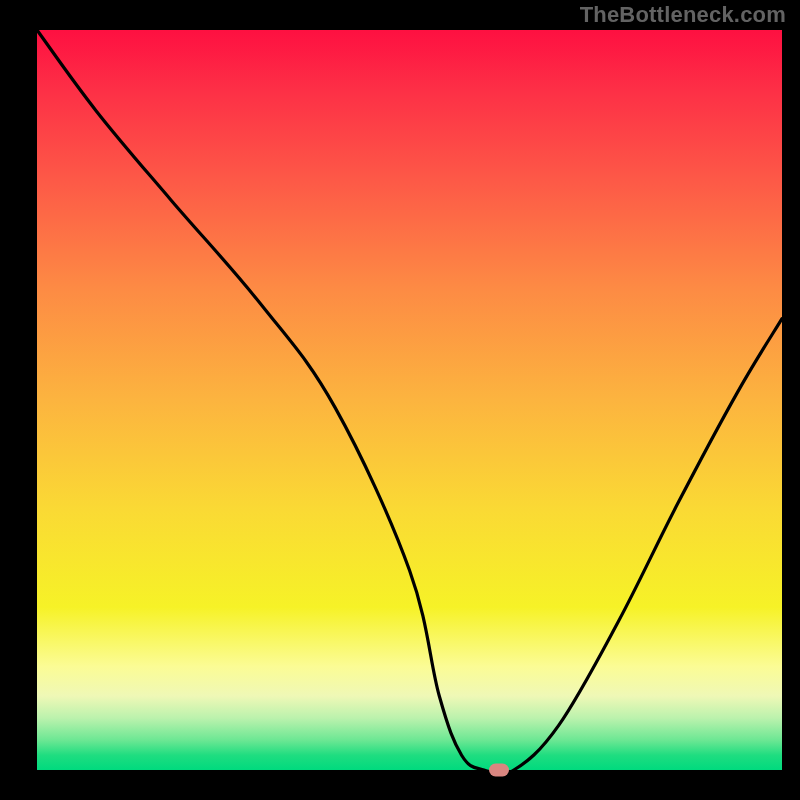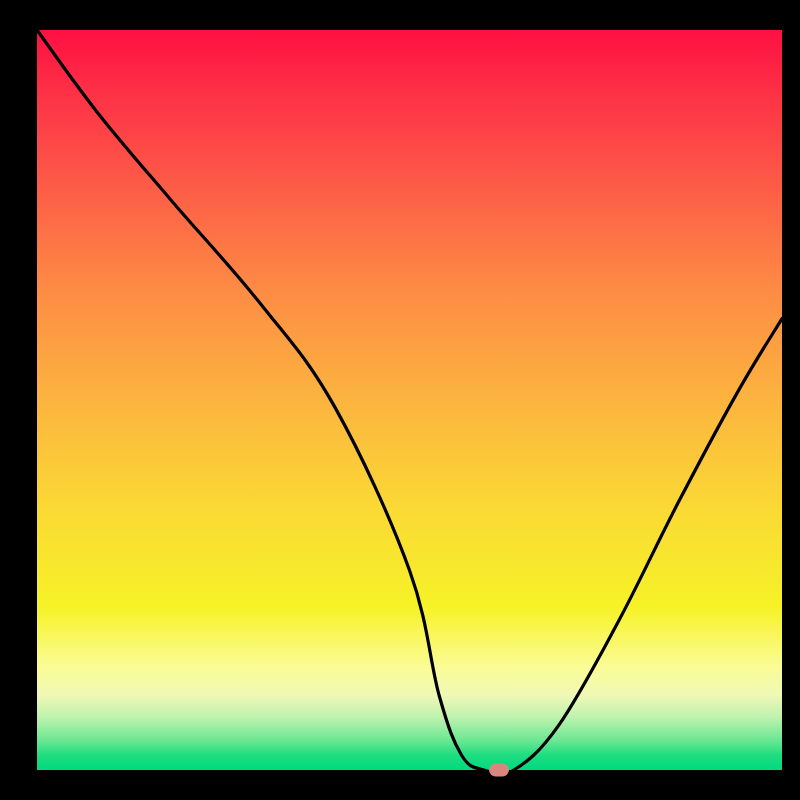--- a/index.html
+++ b/index.html
@@ -71,19 +71,20 @@
     height: 13px;
     border-radius: 7px;
     background: #d98680;
     transform: translate(-50%, -50%);
   }
 </style>
 </head>
 <body>
 
 <div class="frame">
+  <div class="watermark">TheBottleneck.com</div>
   <div class="plot">
     <svg class="curve" viewBox="0 0 745 740" preserveAspectRatio="none">
       <path id="curve-path" d="M 0.0 0.0 C 10.7 14.7, 35.5 50.8, 59.6 81.4 C 83.7 112.0, 104.6 135.6, 134.1 170.2 C 163.6 204.8, 194.0 236.5, 223.5 273.8 C 253.0 311.1, 271.2 329.4, 298.0 377.4 C 324.8 425.4, 353.7 488.3, 372.5 540.2 C 391.3 592.1, 392.9 632.7, 402.3 666.0 C 411.7 699.3, 416.6 711.9, 424.6 725.2 C 432.7 738.5, 437.6 737.3, 447.0 740.0 C 456.4 742.7, 463.4 748.0, 476.8 740.0 C 490.2 732.0, 502.7 722.2, 521.5 695.6 C 540.3 669.0, 559.6 632.0, 581.1 592.0 C 602.6 552.0, 619.2 514.9, 640.7 473.6 C 662.2 432.3, 681.5 395.9, 700.3 362.6 C 719.1 329.3, 737.0 301.9, 745.0 288.6"></path>
     </svg>
     <div class="marker" id="marker" style="left: 461.9px; top: 740px;"></div>
   </div>
 </div>
 
 </body></html>

